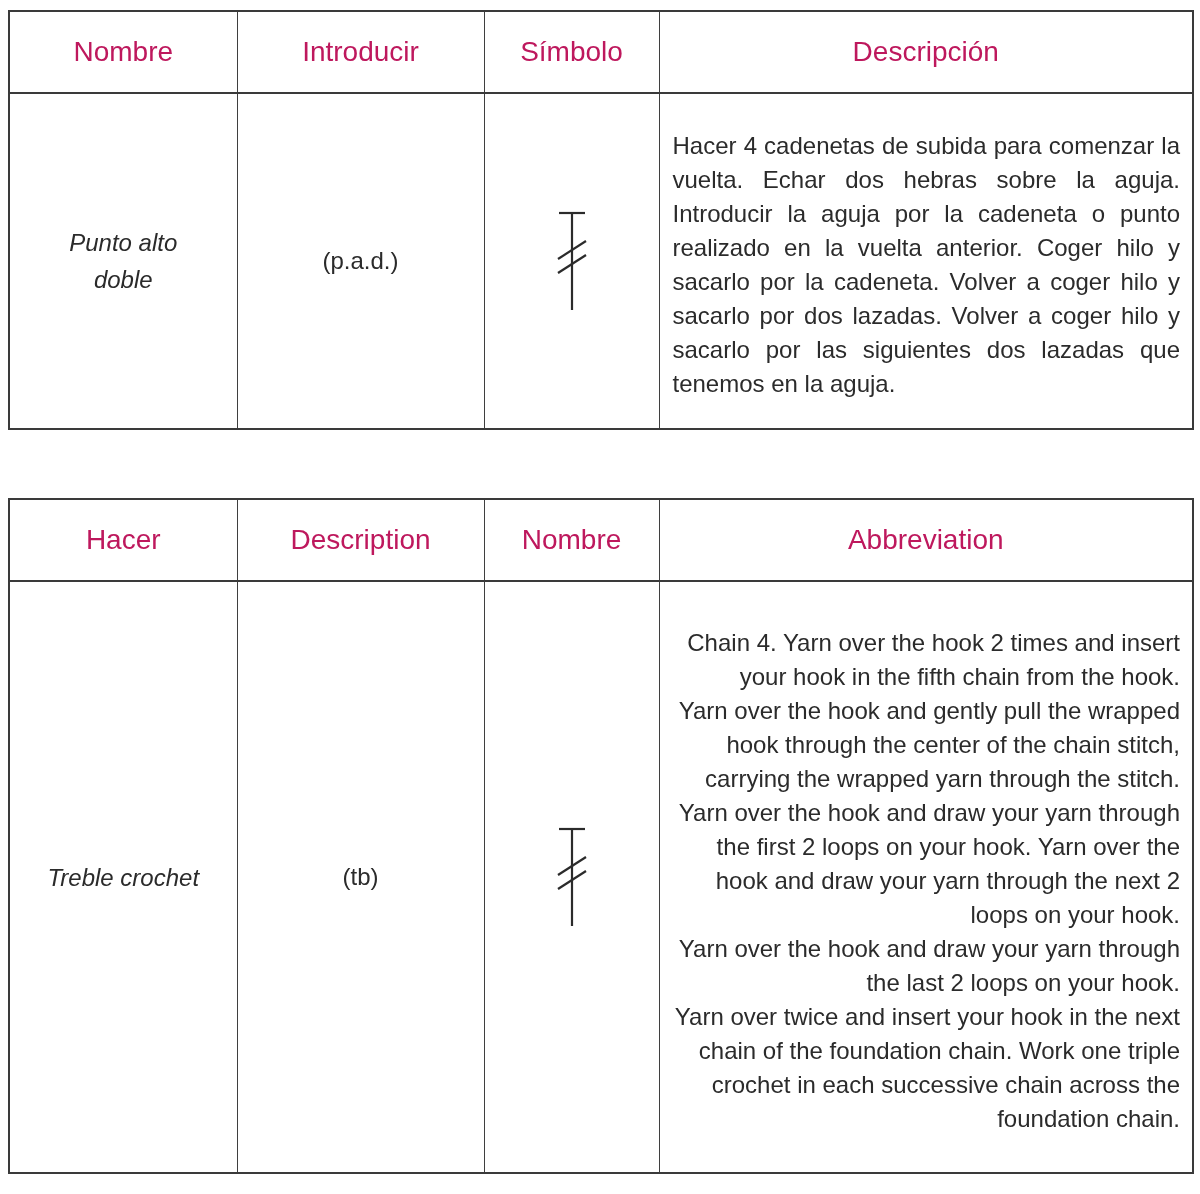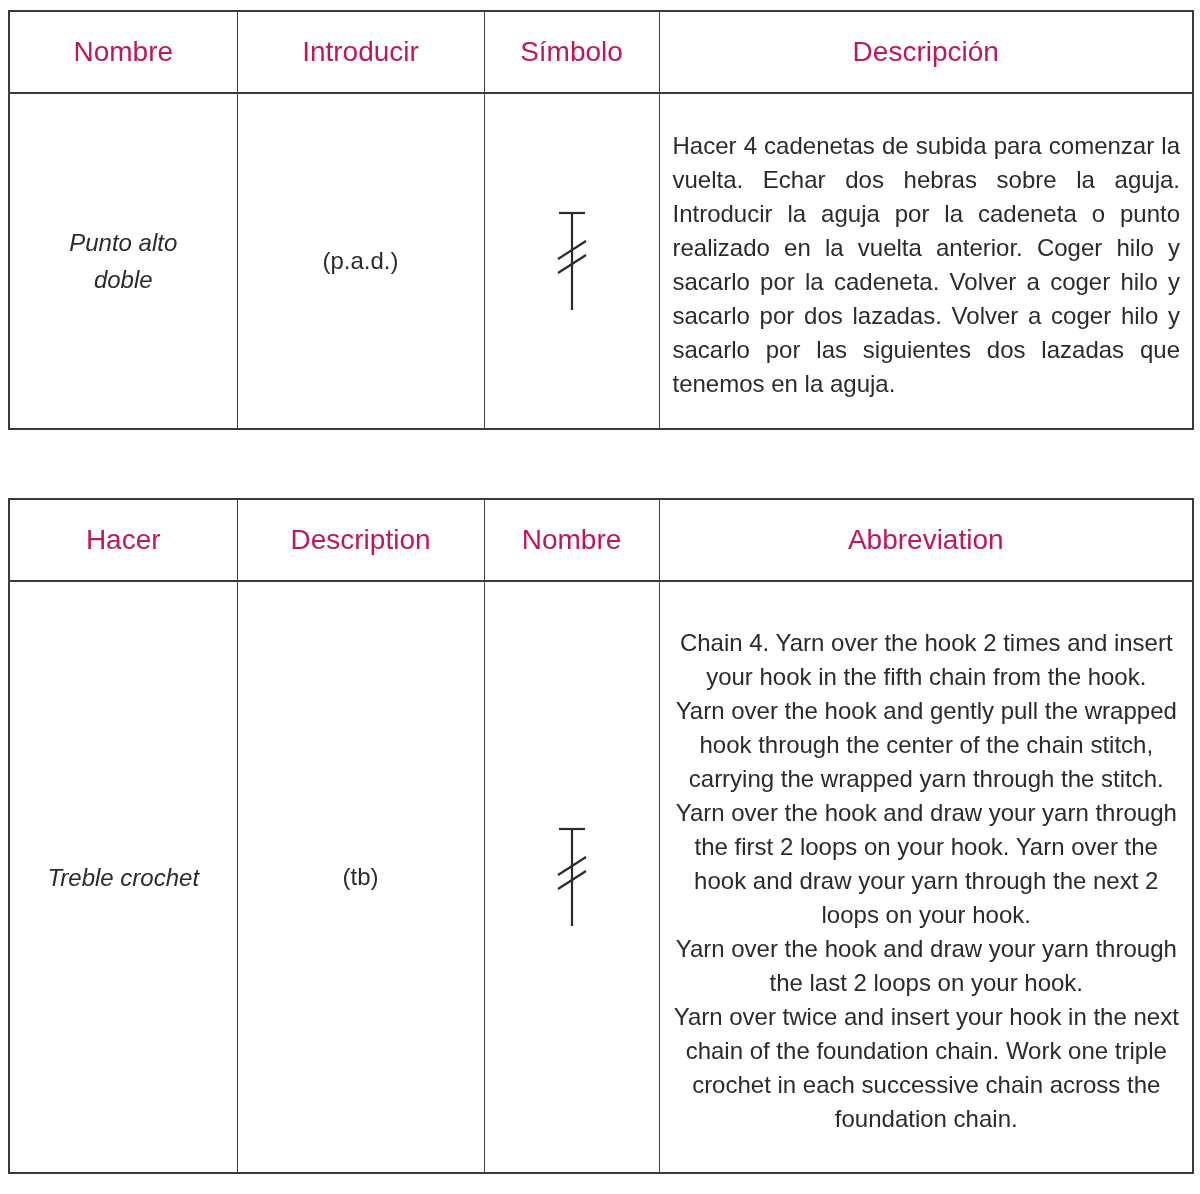--- a/index.html
+++ b/index.html
@@ -62,21 +62,21 @@
     display: inline-block;
     vertical-align: middle;
   }
   .cell-desc {
     font-size: 24px;
     line-height: 34px;
     padding: 21px 12px 14px 13px;
     white-space: pre-line;
   }
   .cell-desc.justified { text-align: justify; }
-  .cell-desc.left      { text-align: center; }
+  .cell-desc.left      { text-align: right; }
 
   .table-spanish tbody tr { height: 336px; }
   .table-english tbody tr { height: 592px; }
 
   .table-gap { height: 68px; }
 </style>
 </head>
 <body>
 
 <div class="page">

